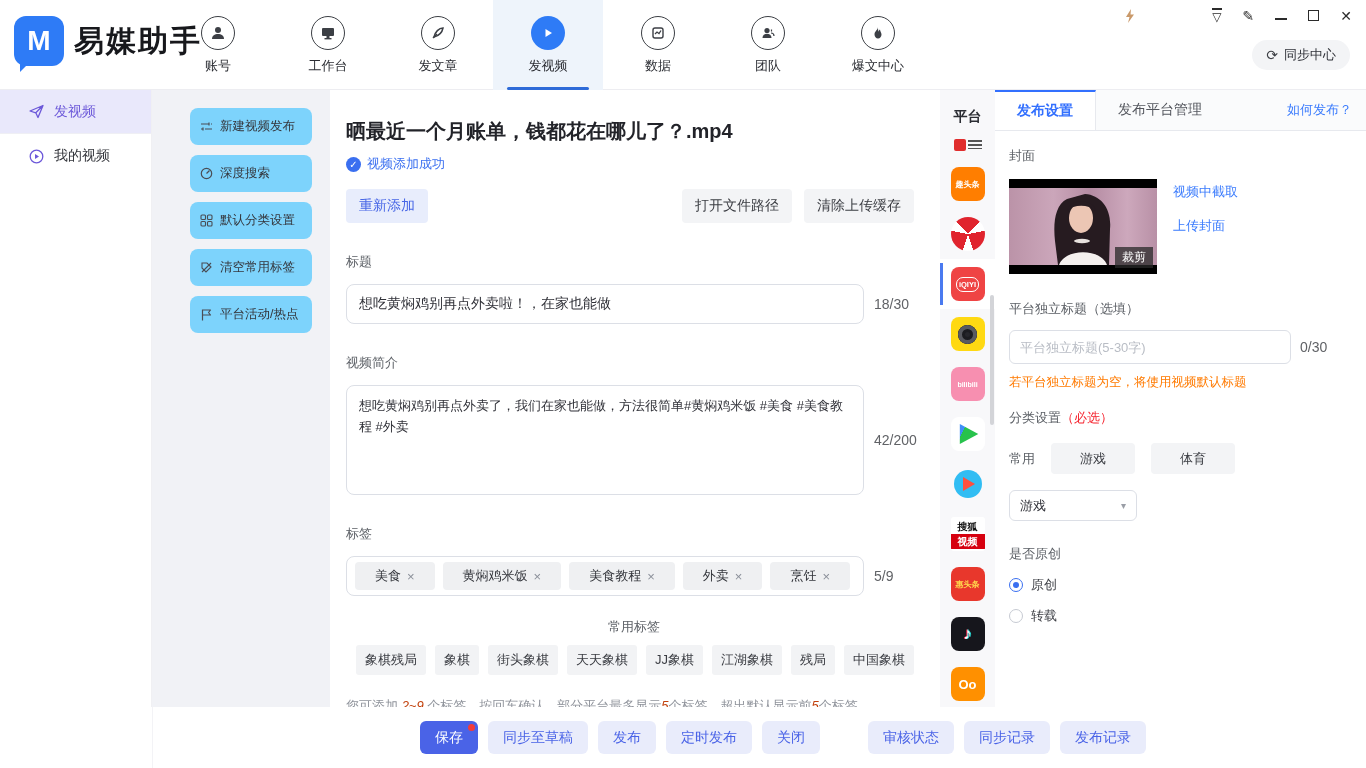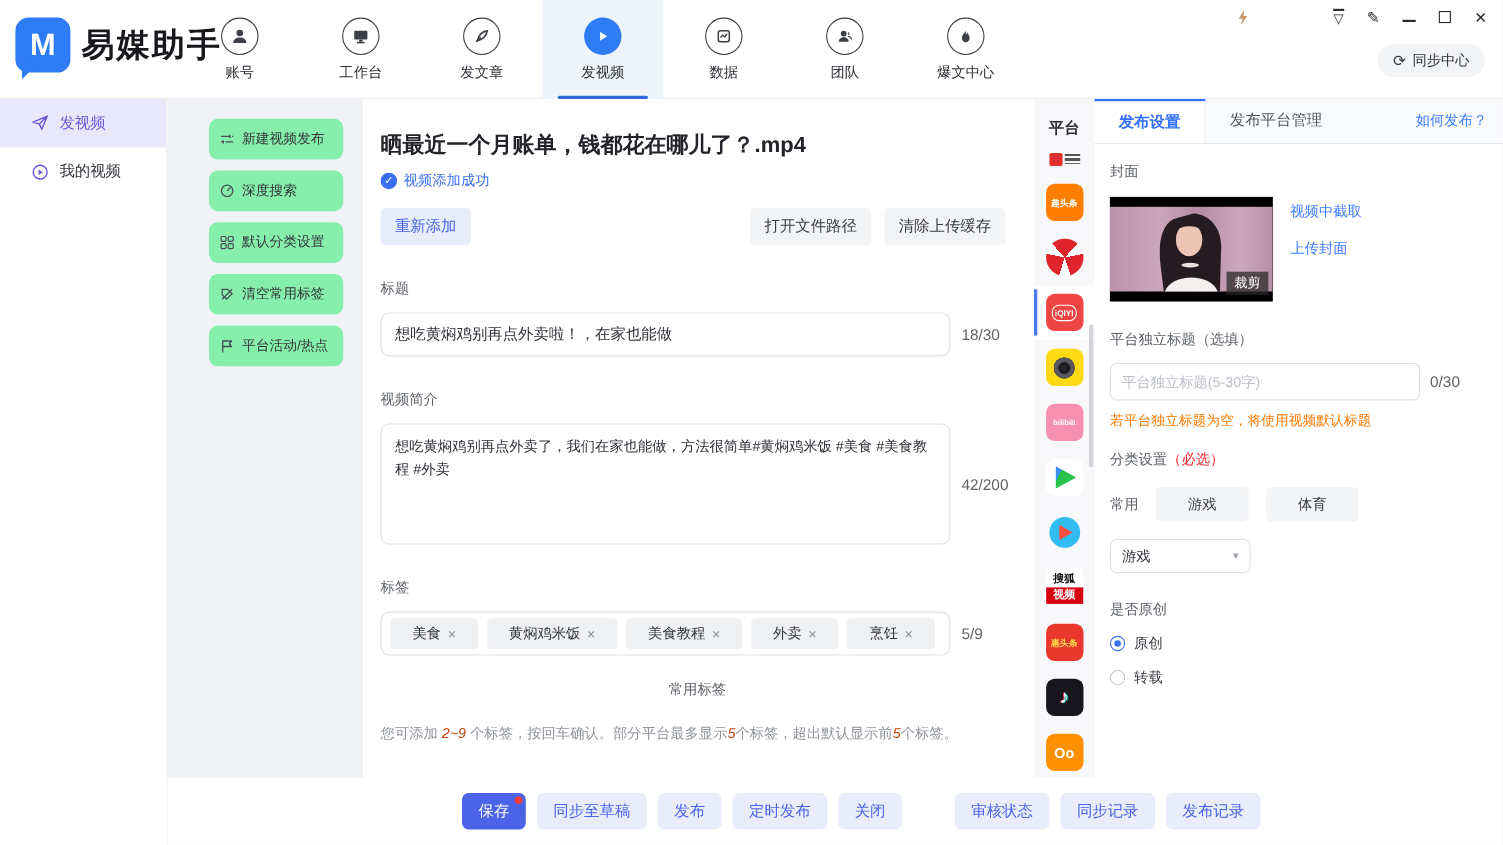--- a/index.html
+++ b/index.html
@@ -45,21 +45,21 @@
   .sidebar { position:absolute; left:0; top:90px; width:152px; height:678px; background:#fff;
     border-right:1px solid #f0f0f3; z-index:4; }
   .side-item { height:44px; display:flex; align-items:center; gap:10px; padding-left:28px;
     font-size:14px; color:#33353b; cursor:pointer; }
   .side-item.active { background:#e9e8fb; color:#6c58d9; border-bottom:1px solid #efeff4; }
   .side-item .si-icon { width:16px; height:16px; display:flex; align-items:center; justify-content:center; }
 
   
   .actions-col { position:absolute; left:190px; top:108px; width:122px; display:flex;
     flex-direction:column; gap:10px; }
-  .action-btn { background:#86efac; border-radius:8px; height:37px; display:flex; align-items:center;
+  .action-btn { background:#7dd3fc; border-radius:8px; height:37px; display:flex; align-items:center;
     gap:7px; padding:0 10px; font-size:12.5px; color:#34363c; cursor:pointer; white-space:nowrap; }
   .action-btn svg { flex:none; }
 
   
   .main-card { position:absolute; left:330px; top:90px; width:610px; height:617px; background:#fff;
     overflow:hidden; }
   .mc-inner { padding:28px 16px 0 16px; }
   .file-title { font-size:20px; font-weight:bold; color:#222329; }
   .status-line { margin-top:10px; display:flex; align-items:center; gap:6px; font-size:13px; color:#3a6ff0; }
   .check-ic { width:15px; height:15px; border-radius:50%; background:#3a6ff0; color:#fff; font-size:10px;
@@ -370,20 +370,31 @@
           <span class="chip">
             <span>烹饪</span>
             <span class="x">×</span>
           </span>
         </div>
       <span class="counter">5/9</span>
     </div>
 
     <div class="common-row">
       <span class="common-label">常用标签</span>
+      <span style="display:flex;gap:9px;">
+
+      <span class="chip2">象棋残局</span>
+          <span class="chip2">象棋</span>
+          <span class="chip2">街头象棋</span>
+          <span class="chip2">天天象棋</span>
+          <span class="chip2">JJ象棋</span>
+          <span class="chip2">江湖象棋</span>
+          <span class="chip2">残局</span>
+          <span class="chip2">中国象棋</span>
+        </span>
     </div>
 
     <div class="hint-line">
       
     <span>您可添加 </span><span class="hl">2~9</span><span> 个标签，按回车确认。部分平台最多显示</span><span class="hl">5</span><span>个标签，超出默认显示前</span><span class="hl">5</span><span>个标签。</span></div>
 
   </div>
 </div>
 
 <div class="platform-col">

